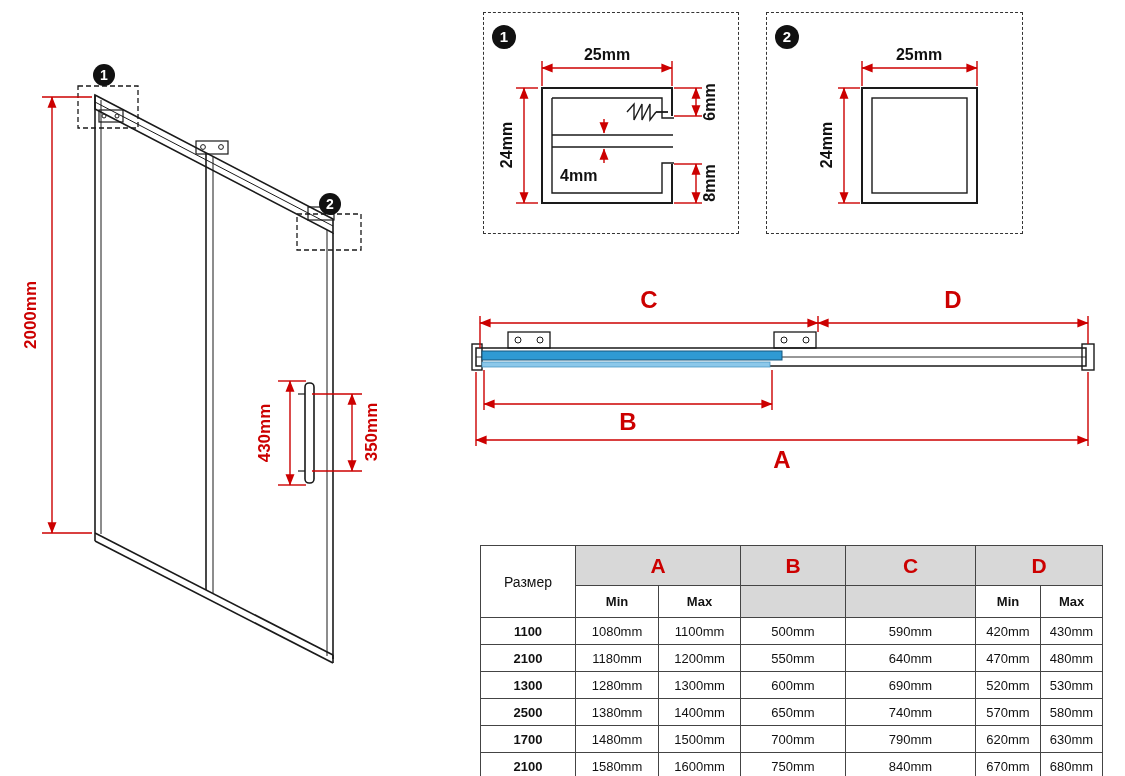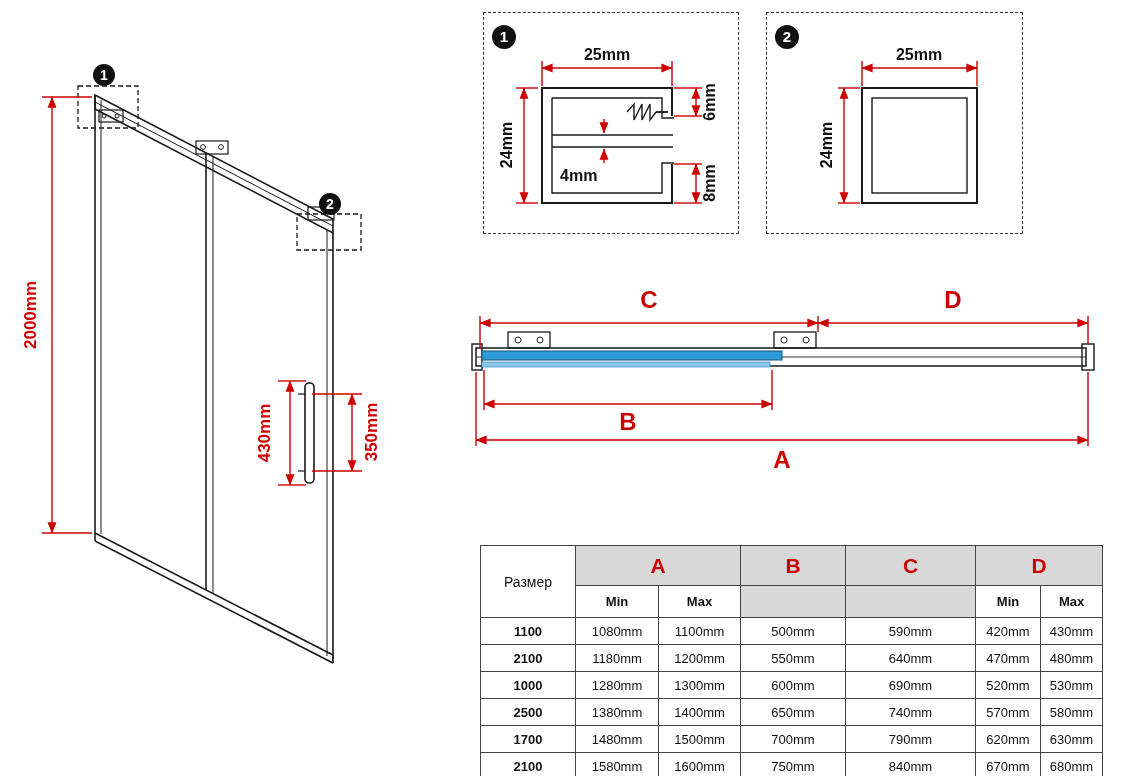--- a/index.html
+++ b/index.html
@@ -305,21 +305,21 @@
         <tr>
           <td class="size">2100</td>
           <td>1180mm</td>
           <td>1200mm</td>
           <td>550mm</td>
           <td>640mm</td>
           <td>470mm</td>
           <td>480mm</td>
         </tr>
         <tr>
-          <td class="size">1000</td>
+          <td class="size">1300</td>
           <td>1280mm</td>
           <td>1300mm</td>
           <td>600mm</td>
           <td>690mm</td>
           <td>520mm</td>
           <td>530mm</td>
         </tr>
         <tr>
           <td class="size">2500</td>
           <td>1380mm</td>

